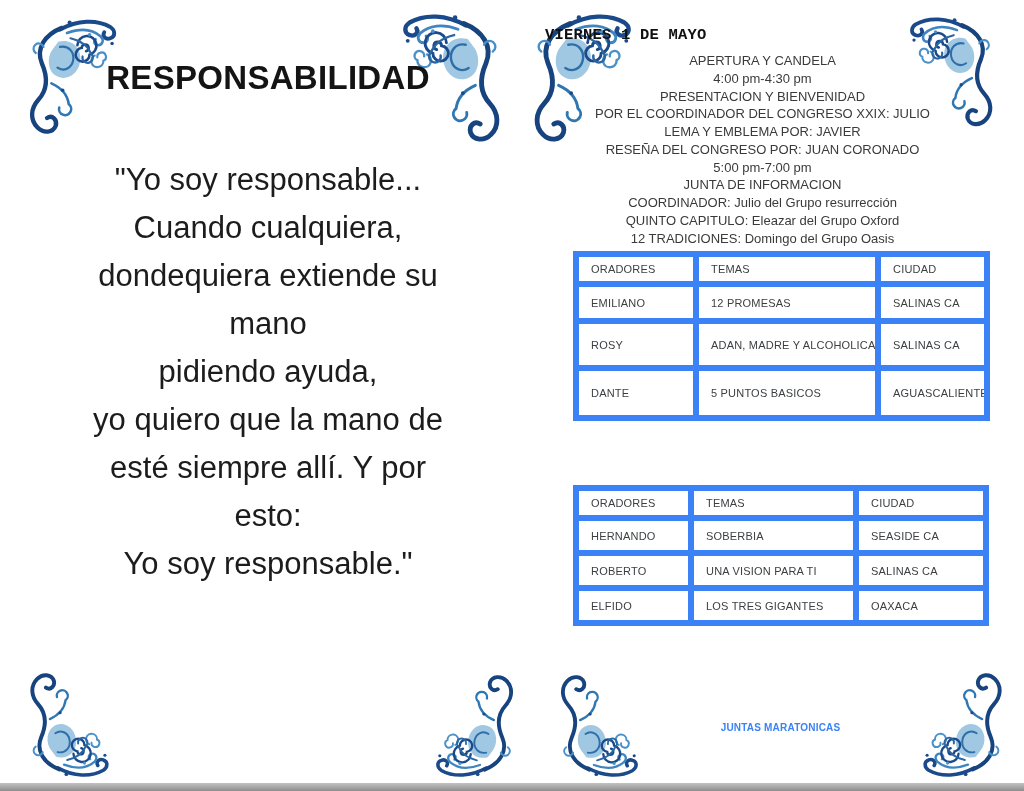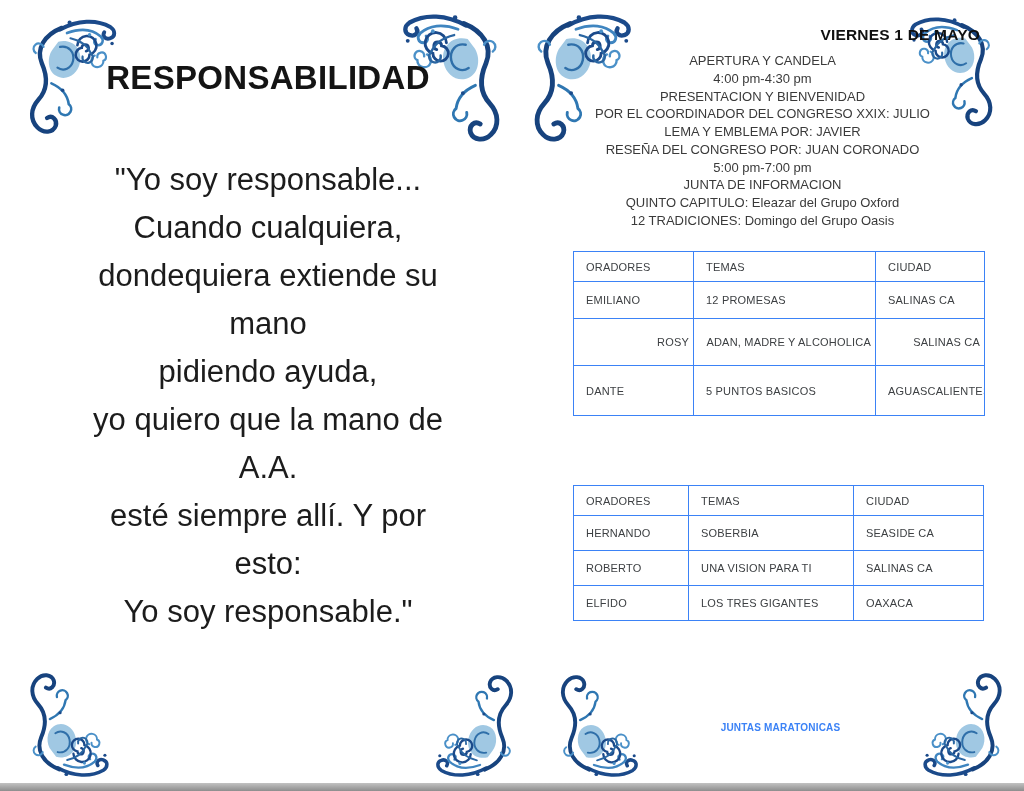--- a/index.html
+++ b/index.html
@@ -19,47 +19,48 @@
   }
   .quote{
     position:absolute;left:33px;top:156px;width:470px;
     text-align:center;font-size:31px;line-height:48px;
     font-weight:400;color:#1c1c1c;
   }
 
   
   .day-title{
     position:absolute;left:545px;top:26px;width:435px;
-    text-align:right;font-weight:bold;font-size:15.5px;color:#101010;
+    text-align:left;font-weight:bold;font-size:15.5px;color:#101010;
     letter-spacing:.2px;
+    font-family:Liberation Mono, monospace;
   }
   .sched{
     position:absolute;left:545px;width:435px;
     text-align:center;font-size:13px;line-height:17.75px;color:#3a3a3a;
   }
   .sched.s1{top:52px;}
   .sched.s2{top:425px;}
   .maraton{
     position:absolute;left:563px;top:722px;width:435px;
     text-align:center;font-weight:bold;font-size:10px;color:#3b82f6;
     letter-spacing:.2px;
   }
 
   table.prog{
     position:absolute;border-collapse:collapse;background:#fff;
     color:#3d4043;font-size:11px;letter-spacing:.2px;table-layout:fixed;
   }
   table.prog td{
-    border:1px solid #3b82f6;padding:0 4px 0 12px;vertical-align:middle;
+    border:6px solid #3b82f6;padding:0 4px 0 12px;vertical-align:middle;
     overflow:hidden;white-space:nowrap;
   }
   #table1{left:573px;top:251px;width:411px;}
   #table2{left:573px;top:485px;width:410px;}
   #table1 tr.h{height:30px;} #table1 tr.r0{height:37px;}
-  #table1 tr.r1{height:47px;text-align:right;} #table1 tr.r2{height:50px;}
+  #table1 tr.r1{height:47px;} #table1 tr.r2{height:50px;}
   #table2 tr{height:35px;} #table2 tr.h{height:30px;}
 
   
   .fl{position:absolute;pointer-events:none;}
   #fl-tl {left:12px; top:14px; width:110px;height:130px;}
   #fl-tcl{left:399px;top:8px;  width:118px;height:145px;transform:scaleX(-1);}
   #fl-tcr{left:517px;top:8px;  width:118px;height:145px;}
   #fl-tr {left:898px;top:12px; width:118px;height:124px;transform:scaleX(-1);}
   #fl-bl {left:8px;  top:664px;width:112px;height:118px;transform:scaleY(-1);}
   #fl-bcl{left:424px;top:666px;width:112px;height:116px;transform:scale(-1,-1);}
@@ -130,37 +131,37 @@
     <div>RESPONSABILIDAD</div>
   </div>
 
   <div class="quote">
     <div>"Yo soy responsable...</div>
     <div>Cuando cualquiera,</div>
     <div>dondequiera extiende su</div>
     <div>mano</div>
     <div>pidiendo ayuda,</div>
     <div>yo quiero que la mano de</div>
-    <div>A.A.</div>
     <div>esté siempre allí. Y por</div>
     <div>esto:</div>
     <div>Yo soy responsable."</div>
   </div>
 
   <div class="day-title">VIERNES 1 DE MAYO</div>
 
   <div class="sched s1">
     <div>APERTURA Y CANDELA</div>
     <div>4:00 pm-4:30 pm</div>
     <div>PRESENTACION Y BIENVENIDAD</div>
     <div>POR EL COORDINADOR DEL CONGRESO XXIX: JULIO</div>
     <div>LEMA Y EMBLEMA POR: JAVIER</div>
     <div>RESEÑA DEL CONGRESO POR: JUAN CORONADO</div>
     <div>5:00 pm-7:00 pm</div>
     <div>JUNTA DE INFORMACION</div>
+    <div>COORDINADOR: Julio del Grupo resurrección</div>
     <div>QUINTO CAPITULO: Eleazar del Grupo Oxford</div>
     <div>12 TRADICIONES: Domingo del Grupo Oasis</div>
   </div>
 
   <table class="prog" id="table1">
     <colgroup>
         <col style="width:120px">
         <col style="width:182px">
         <col style="width:109px">
       </colgroup>

